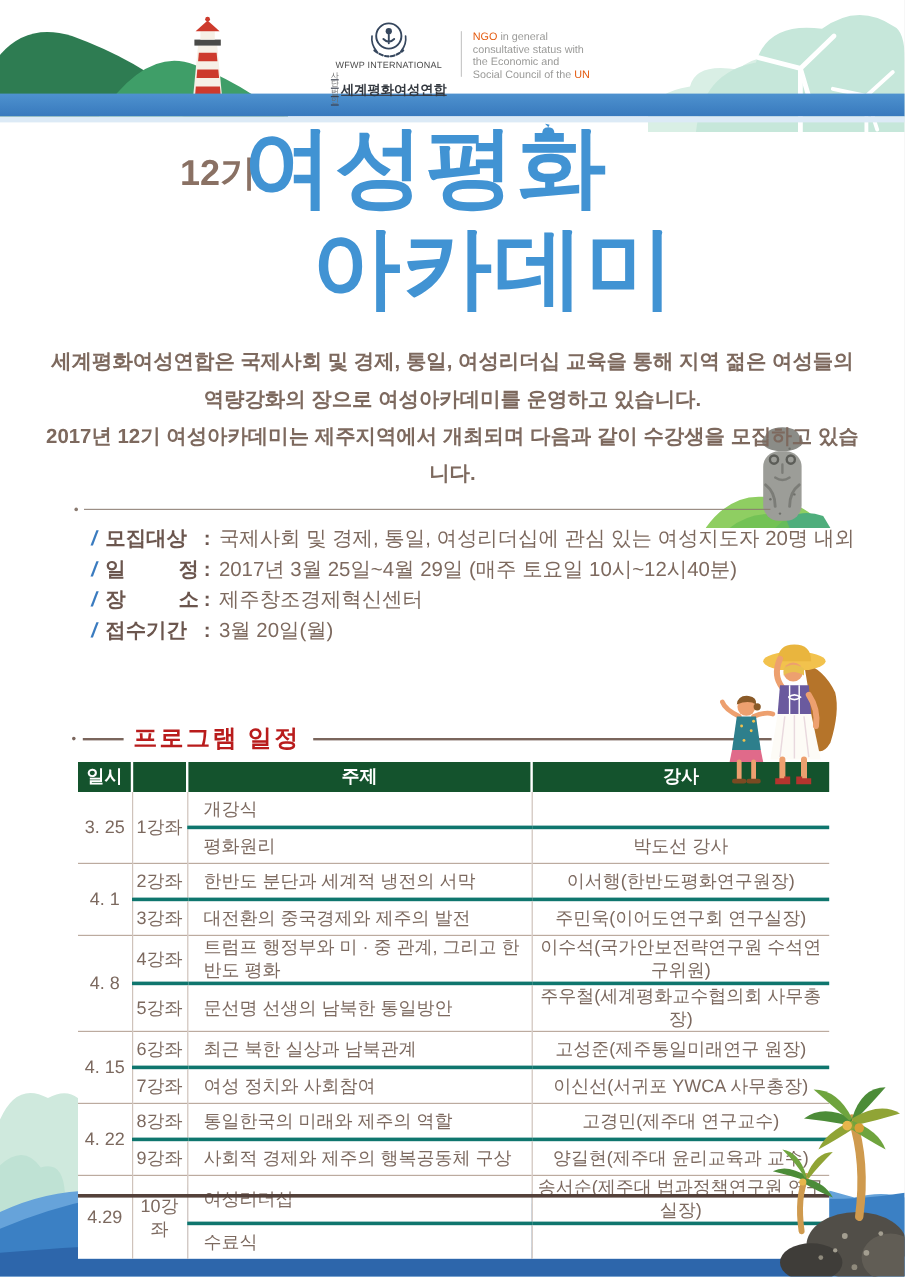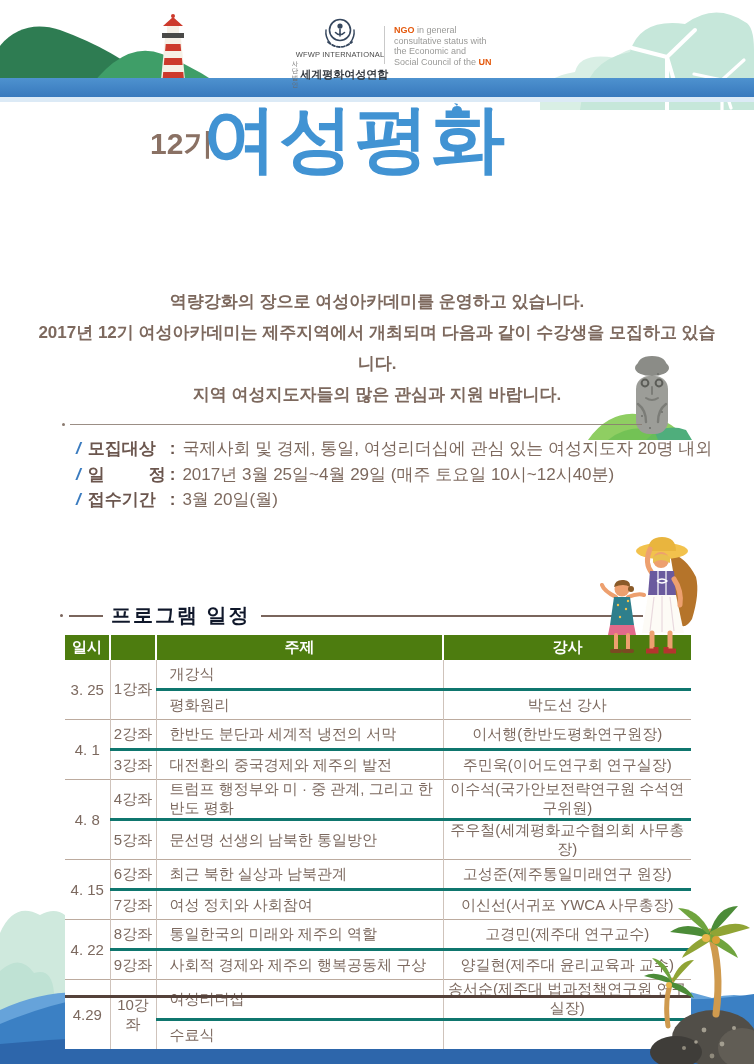--- a/index.html
+++ b/index.html
@@ -2,57 +2,57 @@
 <html><head>
 <meta charset="utf-8">
 <style>
   html,body{margin:0;padding:0;background:#e8e8e8;}
   #poster{position:relative;width:754px;height:1064px;background:#ffffff;overflow:hidden;
     font-family:"Liberation Sans","DejaVu Sans",sans-serif;margin:0 auto;}
   .abs{position:absolute;}
   
   #sea-band{left:0;top:78px;width:754px;height:19px;background:linear-gradient(#4e92cf,#3879bd);z-index:1;}
   #sea-band-glow{left:0;top:97px;width:754px;height:5px;background:#dceaf6;z-index:1;}
-  #logo-block{left:292px;top:16px;width:96px;text-align:center;z-index:2;color:#3c4250;}
+  #logo-block{left:276px;top:16px;width:96px;text-align:center;z-index:2;color:#3c4250;}
   #logo-emblem{display:block;margin:0 auto;}
   .logo-en{font-size:7.5px;letter-spacing:.2px;color:#4a4a4a;white-space:nowrap;}
-  .logo-kr-row{display:flex;align-items:center;justify-content:center;gap:2px;margin-top:1px;}
+  .logo-kr-row{display:flex;align-items:center;justify-content:center;gap:2px;margin-top:1px;text-decoration:underline;}
   .logo-type{font-size:6.5px;line-height:7px;width:14px;word-break:break-all;color:#6a6a6a;text-align:center;}
   .logo-kr{font-size:11px;font-weight:bold;color:#33383f;white-space:nowrap;}
   #logo-divider{left:384px;top:26px;width:1px;height:38px;background:#c9c9c9;z-index:2;}
   #ngo-block{left:394px;top:25px;width:150px;font-size:9px;line-height:10.5px;color:#9a9a98;z-index:2;}
-  .ngo-accent{color:#e4590d;font-weight:bold;}
+  .ngo-accent{color:#e4590d;font-weight:normal;}
   
   #session-label{left:150px;top:124px;font-size:30px;font-weight:bold;color:#8a7164;z-index:2;}
   #title-line1{left:203px;top:100px;font-size:74px;line-height:78px;font-weight:bold;color:#4193d3;letter-spacing:2px;z-index:2;text-align:center;}
   #title-line2{left:260px;top:184px;font-size:74px;line-height:78px;font-weight:bold;color:#4193d3;letter-spacing:2px;z-index:2;}
   
   #intro{left:36px;top:286px;width:682px;text-align:center;font-size:17px;line-height:31px;
     color:#7d695e;font-weight:600;z-index:2;}
   
   #divider{left:62px;top:423px;width:580px;display:flex;align-items:center;z-index:1;}
   #divider .dot{width:3px;height:3px;border-radius:50%;background:#8a7a70;}
   #divider .line{flex:1;height:1.5px;background:#8a7a70;margin-left:5px;opacity:.85;}
   
   #info-list{left:76px;top:437px;z-index:2;}
   .info-item{height:25.5px;font-size:17px;color:#7d695e;white-space:nowrap;}
   .slash{color:#3a7bbf;font-weight:bold;font-style:italic;margin-right:7px;}
   .ilabel{display:inline-block;width:78px;font-weight:bold;color:#6b564e;text-align:justify;text-align-last:justify;vertical-align:bottom;}
   .isep{margin:0 7px 0 4px;color:#6b564e;font-weight:bold;}
   .ival{font-weight:500;}
   .ival2{margin-left:26px;font-weight:500;}
   
-  #sched-heading{left:60px;top:602px;width:592px;display:flex;align-items:center;z-index:2;color:#0f172a;}
+  #sched-heading{left:60px;top:602px;width:592px;display:flex;align-items:center;z-index:2;color:#b91c1c;}
   #sched-heading .dot{width:3px;height:3px;border-radius:50%;background:#7a655c;}
   #sched-heading .pre{width:34px;height:2px;background:#7a655c;margin:0 8px 0 6px;}
   #sched-heading .label{font-size:20px;font-weight:bold;letter-spacing:2px;}
   #sched-heading .post{flex:1;height:2px;background:#7a655c;margin:0 6px 0 10px;}
   
   #schedule-table{position:absolute;left:65px;top:635px;width:626px;border-collapse:collapse;z-index:2;}
-  #schedule-table th{background:#4d7c0f;color:#fff;font-size:15px;font-weight:600;height:25px;
+  #schedule-table th{background:#14532d;color:#fff;font-size:15px;font-weight:600;height:25px;
     border-right:2px solid #fff;padding:0;}
   #schedule-table th:last-child{border-right:none;}
   #schedule-table td{height:28px;font-size:15px;color:#7c695f;background:#fff;text-align:center;
     padding:0;border-top:3px solid #0f766e;}
   #schedule-table tbody tr:first-child td{border-top:none;}
   #schedule-table tr.g td{border-top:1px solid #bcab9f;margin-top:36px;}
   #schedule-table td.vline{border-right:1px solid #cfc3bb;}
   #schedule-table td.c-topic{text-align:left;padding-left:13px;}
   #table-bottom-border{left:65px;top:995px;width:626px;height:3px;background:#54413a;z-index:4;}
   
@@ -116,29 +116,30 @@
   <div class="abs" id="logo-divider"></div>
   <div class="abs" id="ngo-block">
     <span class="ngo-accent">NGO</span><span> in general</span><br>
     <span>consultative status with</span><br>
     <span>the Economic and</span><br>
     <span>Social Council of the </span><span class="ngo-accent">UN</span>
   </div>
 
   <div class="abs" id="session-label">12기</div>
   <div class="abs" id="title-line1">여성평화</div>
+  <div class="abs" id="title-line2">아카데미</div>
   <svg class="abs deco" style="left:448px;top:103px;z-index:2" width="22" height="14" viewBox="0 0 22 14">
     <path d="M4,10 Q3,3 9,3 Q14,3 14,8 L20,9 L13,12 Q6,13 4,10 Z" fill="#4193d3"></path>
     <path d="M9,3 L6,0 L10,1 Z" fill="#4193d3"></path>
   </svg>
 
   <div class="abs" id="intro">
+    <div>세계평화여성연합은 국제사회 및 경제, 통일, 여성리더십 교육을 통해 지역 젊은 여성들의</div>
     <div>역량강화의 장으로 여성아카데미를 운영하고 있습니다.</div>
     <div>2017년 12기 여성아카데미는 제주지역에서 개최되며 다음과 같이 수강생을 모집하고 있습니다.</div>
-    <div>지역 여성지도자들의 많은 관심과 지원 바랍니다.</div>
   </div>
 
   <svg class="abs deco" style="left:588px;top:352px;z-index:1" width="120" height="92" viewBox="0 0 120 92">
     <path fill="#8fce62" d="M0,88 Q20,60 48,62 Q80,64 100,88 Z"></path>
     <path fill="#4fae7c" d="M58,88 Q75,70 98,78 L104,88 Z"></path>
     <path fill="#6cbf52" d="M20,88 Q40,72 66,78 L70,88 Z" opacity=".8"></path>
     <g>
       <rect x="48" y="24" width="32" height="58" rx="13" fill="#9c9d98"></rect>
       <ellipse cx="64" cy="16" rx="17" ry="8" fill="#8b8c87"></ellipse>
       <path d="M49,16 Q49,4 64,4 Q79,4 79,16 Z" fill="#8b8c87"></path>
@@ -157,20 +158,23 @@
     <span class="dot"></span>
       <span class="line"></span>
   </div>
 
   <div class="abs" id="info-list">
     <div class="info-item">
       <span class="slash">/</span><span class="ilabel">모집대상</span><span class="isep">:</span><span class="ival">국제사회 및 경제, 통일, 여성리더십에 관심 있는 여성지도자 20명 내외</span>
     </div>
     <div class="info-item">
       <span class="slash">/</span><span class="ilabel">일 정</span><span class="isep">:</span><span class="ival">2017년 3월 25일~4월 29일 (매주 토요일 10시~12시40분)</span>
+    </div>
+    <div class="info-item">
+      <span class="slash">/</span><span class="ilabel">장 소</span><span class="isep">:</span><span class="ival">제주창조경제혁신센터</span>
     </div>
     <div class="info-item">
       <span class="slash">/</span><span class="ilabel">접수기간</span><span class="isep">:</span><span class="ival">3월 20일(월)</span>
     </div>
   </div>
 
   <div class="abs" id="sched-heading">
     <span class="dot"></span>
     <span class="pre"></span>
     <span class="label">프로그램 일정</span>

